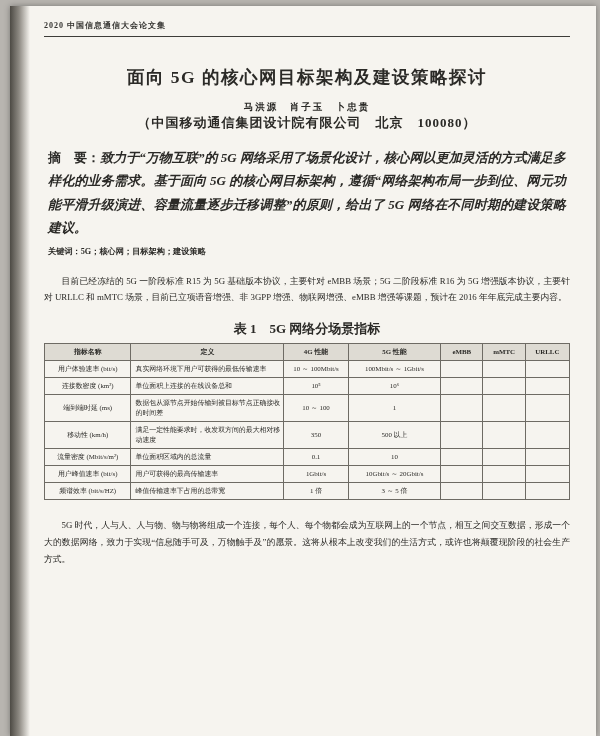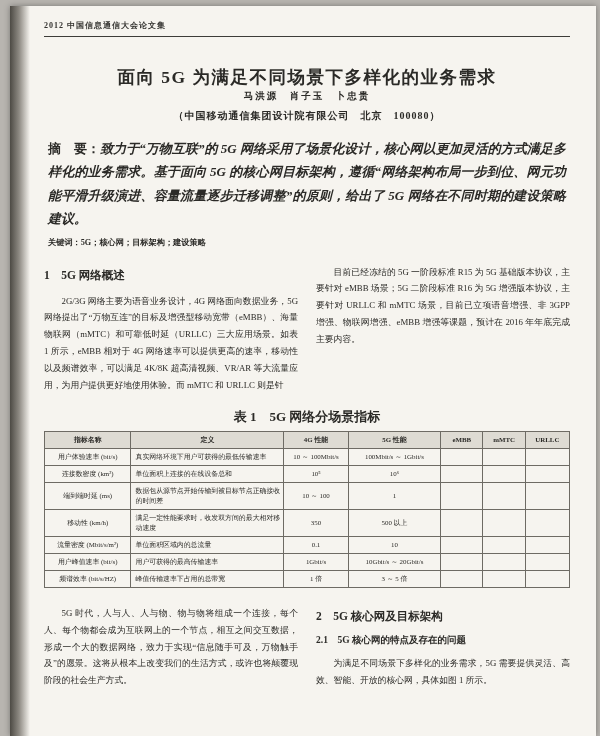--- a/index.html
+++ b/index.html
@@ -23,22 +23,22 @@
   }
   .content { position:relative; padding:14px 26px 0 34px; z-index:2; }
 
   .proceedings {
     font-size:8px; font-weight:bold; letter-spacing:1px; color:#33322f;
     padding-bottom:5px;
   }
   .header-rule { border-bottom:1.2px solid #3d3c39; margin-bottom:28px; }
 
   .title { text-align:center; font-size:17.5px; font-weight:bold; letter-spacing:1.5px; }
-  .authors { text-align:center; font-size:9.5px; font-weight:bold; margin-top:1px; letter-spacing:2px; }
-  .affiliation { text-align:center; font-size:10px; font-weight:bold; margin-top:6px; letter-spacing:1px; }
+  .authors { text-align:center; font-size:9.5px; font-weight:bold; margin-top:12px; letter-spacing:2px; }
+  .affiliation { text-align:center; font-size:13px; font-weight:bold; letter-spacing:1px; }
 
   .abstract {
     margin:14px 4px 0 4px; font-size:13px; line-height:1.8;
     text-align:justify; font-weight:600; font-style:italic;
   }
   .abstract .lbl { font-style:normal; font-weight:bold; }
   .keywords { margin:6px 4px 12px 4px; font-size:8.2px; font-weight:bold; }
 
   .cols { display:flex; gap:18px; margin-top:16px; }
   .col { flex:1; min-width:0; }
@@ -67,39 +67,35 @@
   table.spec col.c7{width:44px;}
   .bottom { margin-top:17px; }
 </style>
 </head>
 <body>
 
 <div class="page">
   <div class="scan-left"></div>
   <div class="content">
 
-    <div class="proceedings">2012 中国信息通信大会论文集</div>
+    <div class="proceedings">2020 中国信息通信大会论文集</div>
     <div class="header-rule"></div>
 
-    <div class="title">面向 5G 为满足不同场景下多样化的业务需求</div>
+    <div class="title">面向 5G 的核心网目标架构及建设策略探讨</div>
     <div class="authors">马洪源　肖子玉　卜忠贵</div>
     <div class="affiliation">（中国移动通信集团设计院有限公司　北京　100080）</div>
 
     <div class="abstract">
       <span class="lbl">摘　要：</span><span>致力于“万物互联”的 5G 网络采用了场景化设计，核心网以更加灵活的方式满足多样化的业务需求。基于面向 5G 的核心网目标架构，遵循“网络架构布局一步到位、网元功能平滑升级演进、容量流量逐步迁移调整”的原则，给出了 5G 网络在不同时期的建设策略建议。</span>
     </div>
     <div class="keywords">
       <span>关键词：</span><span>5G；核心网；目标架构；建设策略</span>
     </div>
 
     <div class="cols">
-      <div class="col">
-        <div class="sec-heading">1　5G 网络概述</div>
-        <p class="body">2G/3G 网络主要为语音业务设计，4G 网络面向数据业务，5G 网络提出了“万物互连”的目标及增强型移动宽带（eMBB）、海量物联网（mMTC）和可靠低时延（URLLC）三大应用场景。如表 1 所示，eMBB 相对于 4G 网络速率可以提供更高的速率，移动性以及频谱效率，可以满足 4K/8K 超高清视频、VR/AR 等大流量应用，为用户提供更好地使用体验。而 mMTC 和 URLLC 则是针</p>
-      </div>
       <div class="col">
         <p class="body">目前已经冻结的 5G 一阶段标准 R15 为 5G 基础版本协议，主要针对 eMBB 场景；5G 二阶段标准 R16 为 5G 增强版本协议，主要针对 URLLC 和 mMTC 场景，目前已立项语音增强、非 3GPP 增强、物联网增强、eMBB 增强等课题，预计在 2016 年年底完成主要内容。</p>
       </div>
     </div>
 
     <div class="table-caption">表 1　5G 网络分场景指标</div>
     <table class="spec">
       <colgroup>
         <col class="c1">
           <col class="c2">
@@ -184,21 +180,16 @@
             <td></td>
             <td></td>
           </tr>
         </tbody>
     </table>
 
     <div class="cols bottom">
       <div class="col">
         <p class="body">5G 时代，人与人、人与物、物与物将组成一个连接，每个人、每个物都会成为互联网上的一个节点，相互之间交互数据，形成一个大的数据网络，致力于实现“信息随手可及，万物触手及”的愿景。这将从根本上改变我们的生活方式，或许也将颠覆现阶段的社会生产方式。</p>
       </div>
-      <div class="col">
-        <div class="sec-heading">2　5G 核心网及目标架构</div>
-        <div class="sub-heading">2.1　5G 核心网的特点及存在的问题</div>
-        <p class="body">为满足不同场景下多样化的业务需求，5G 需要提供灵活、高效、智能、开放的核心网，具体如图 1 所示。</p>
-      </div>
     </div>
 
   </div>
 </div>
 
 </body></html>

